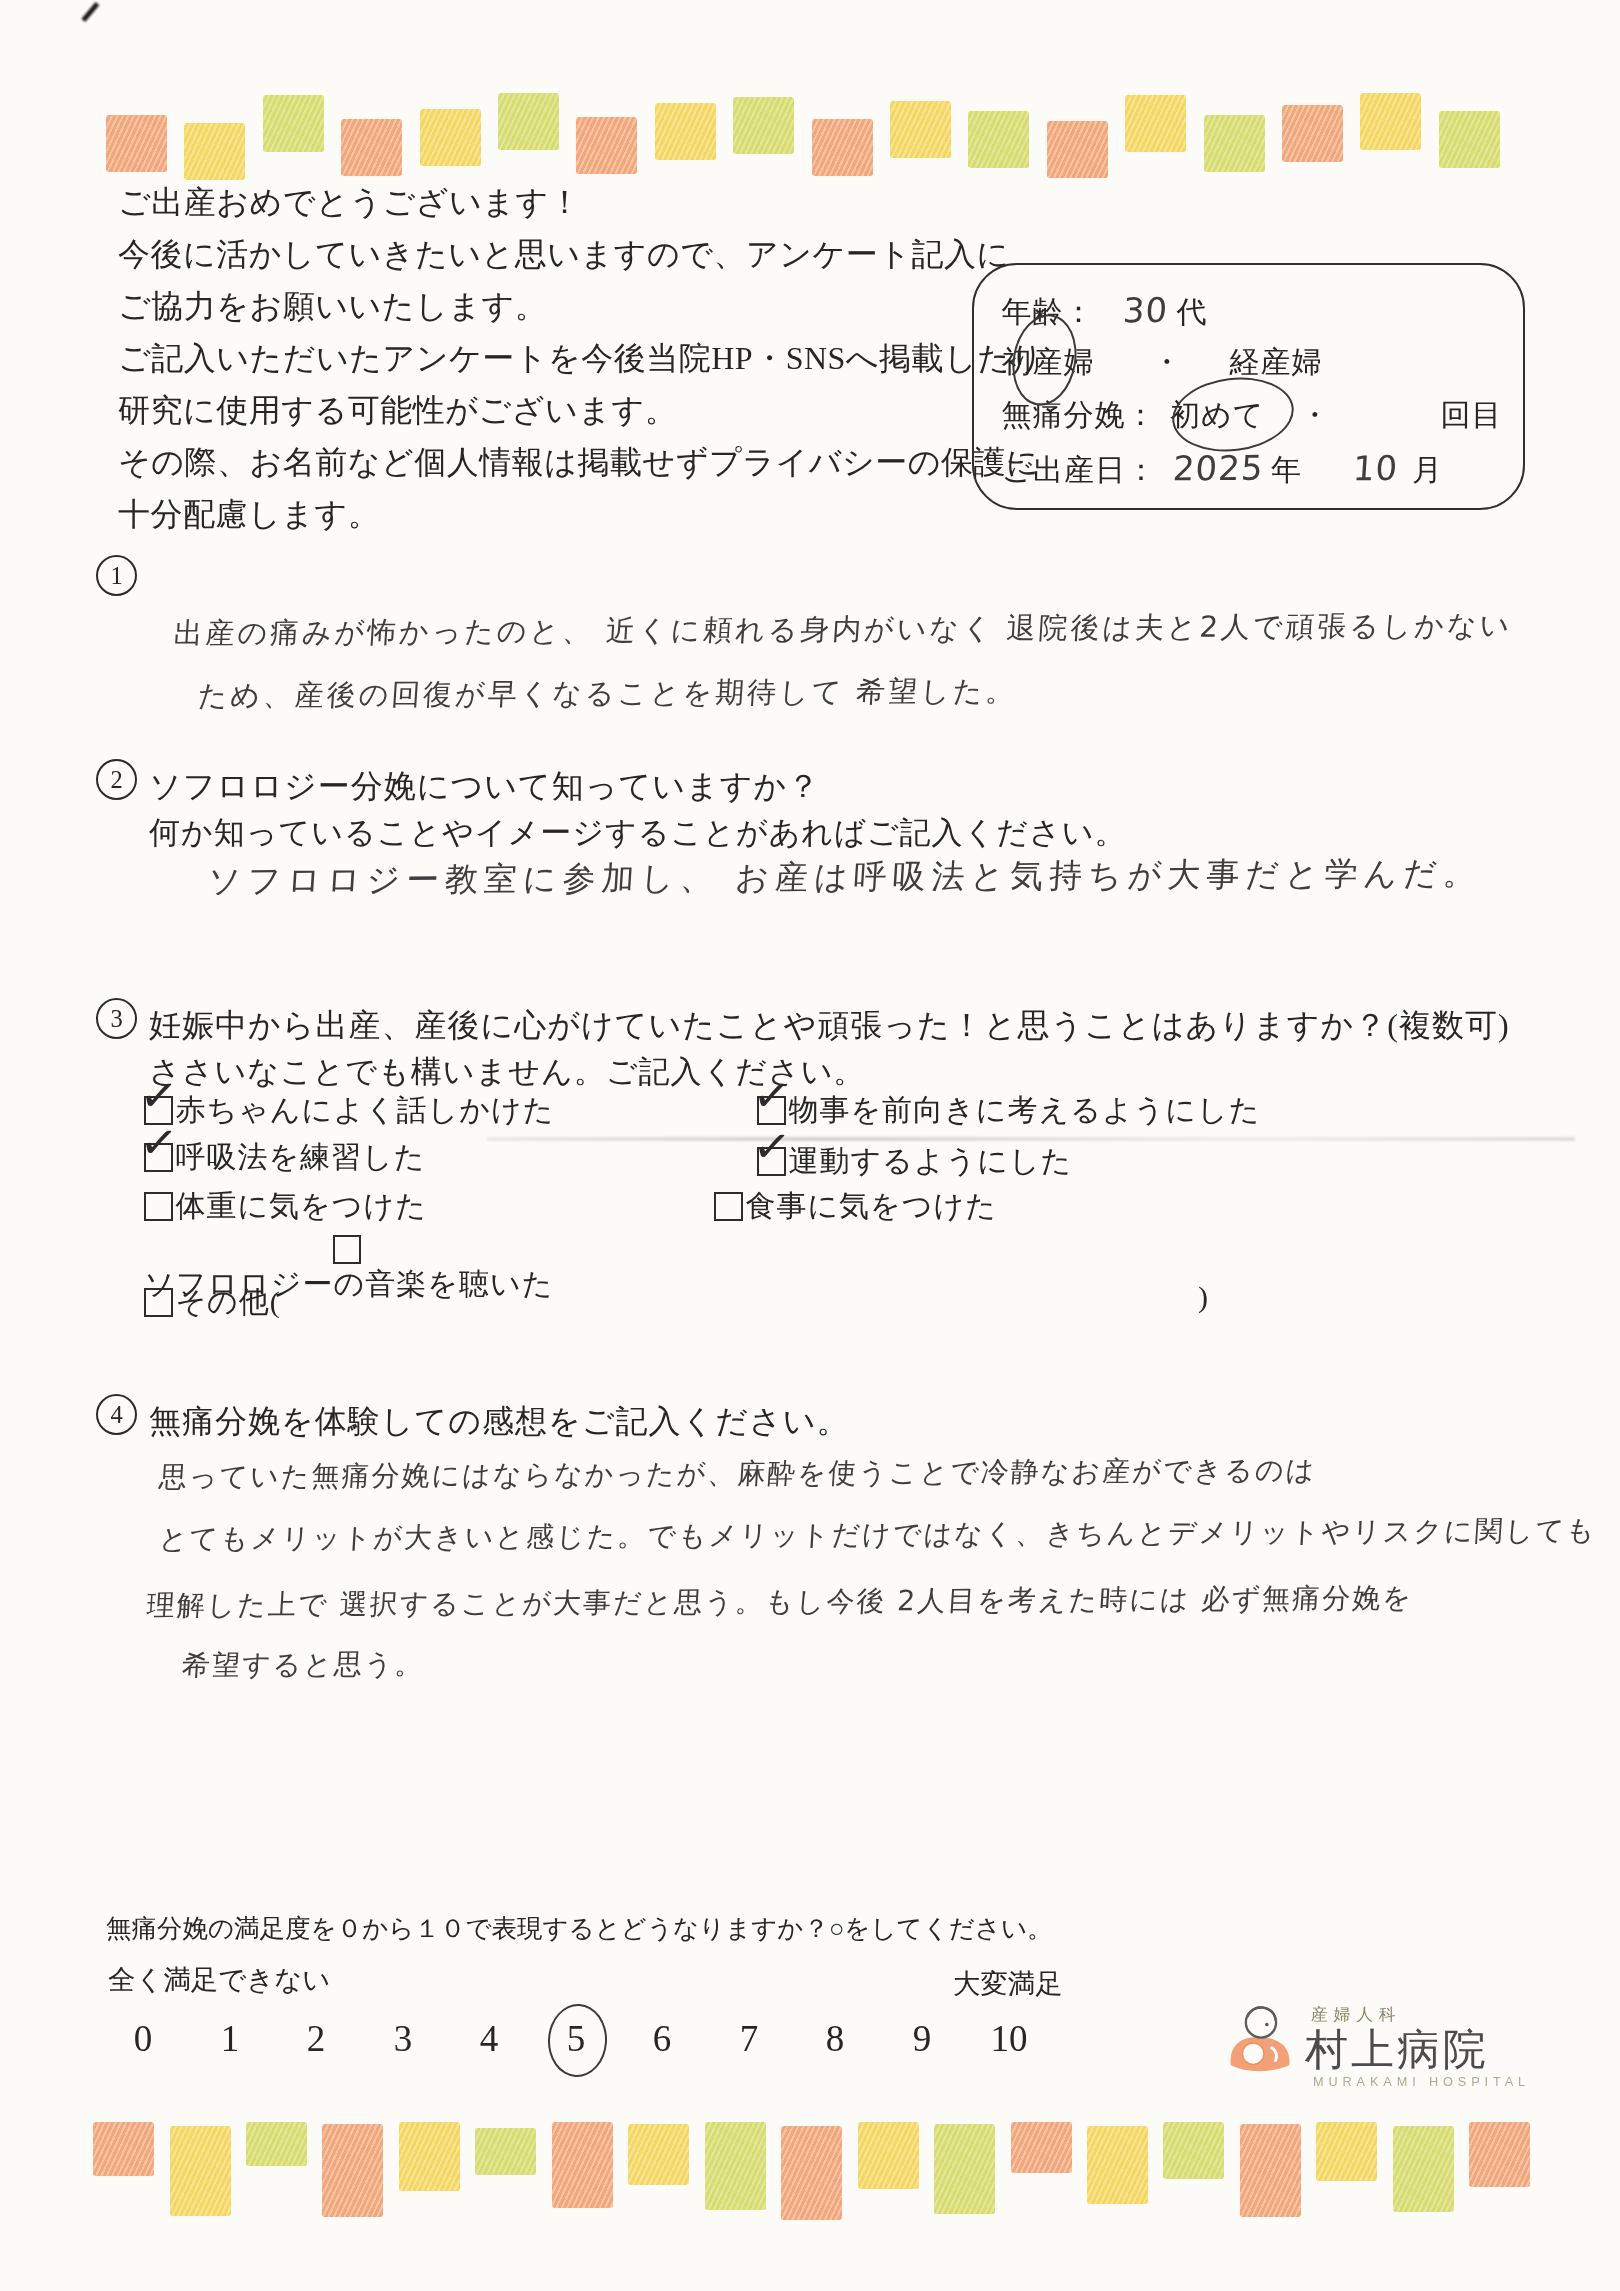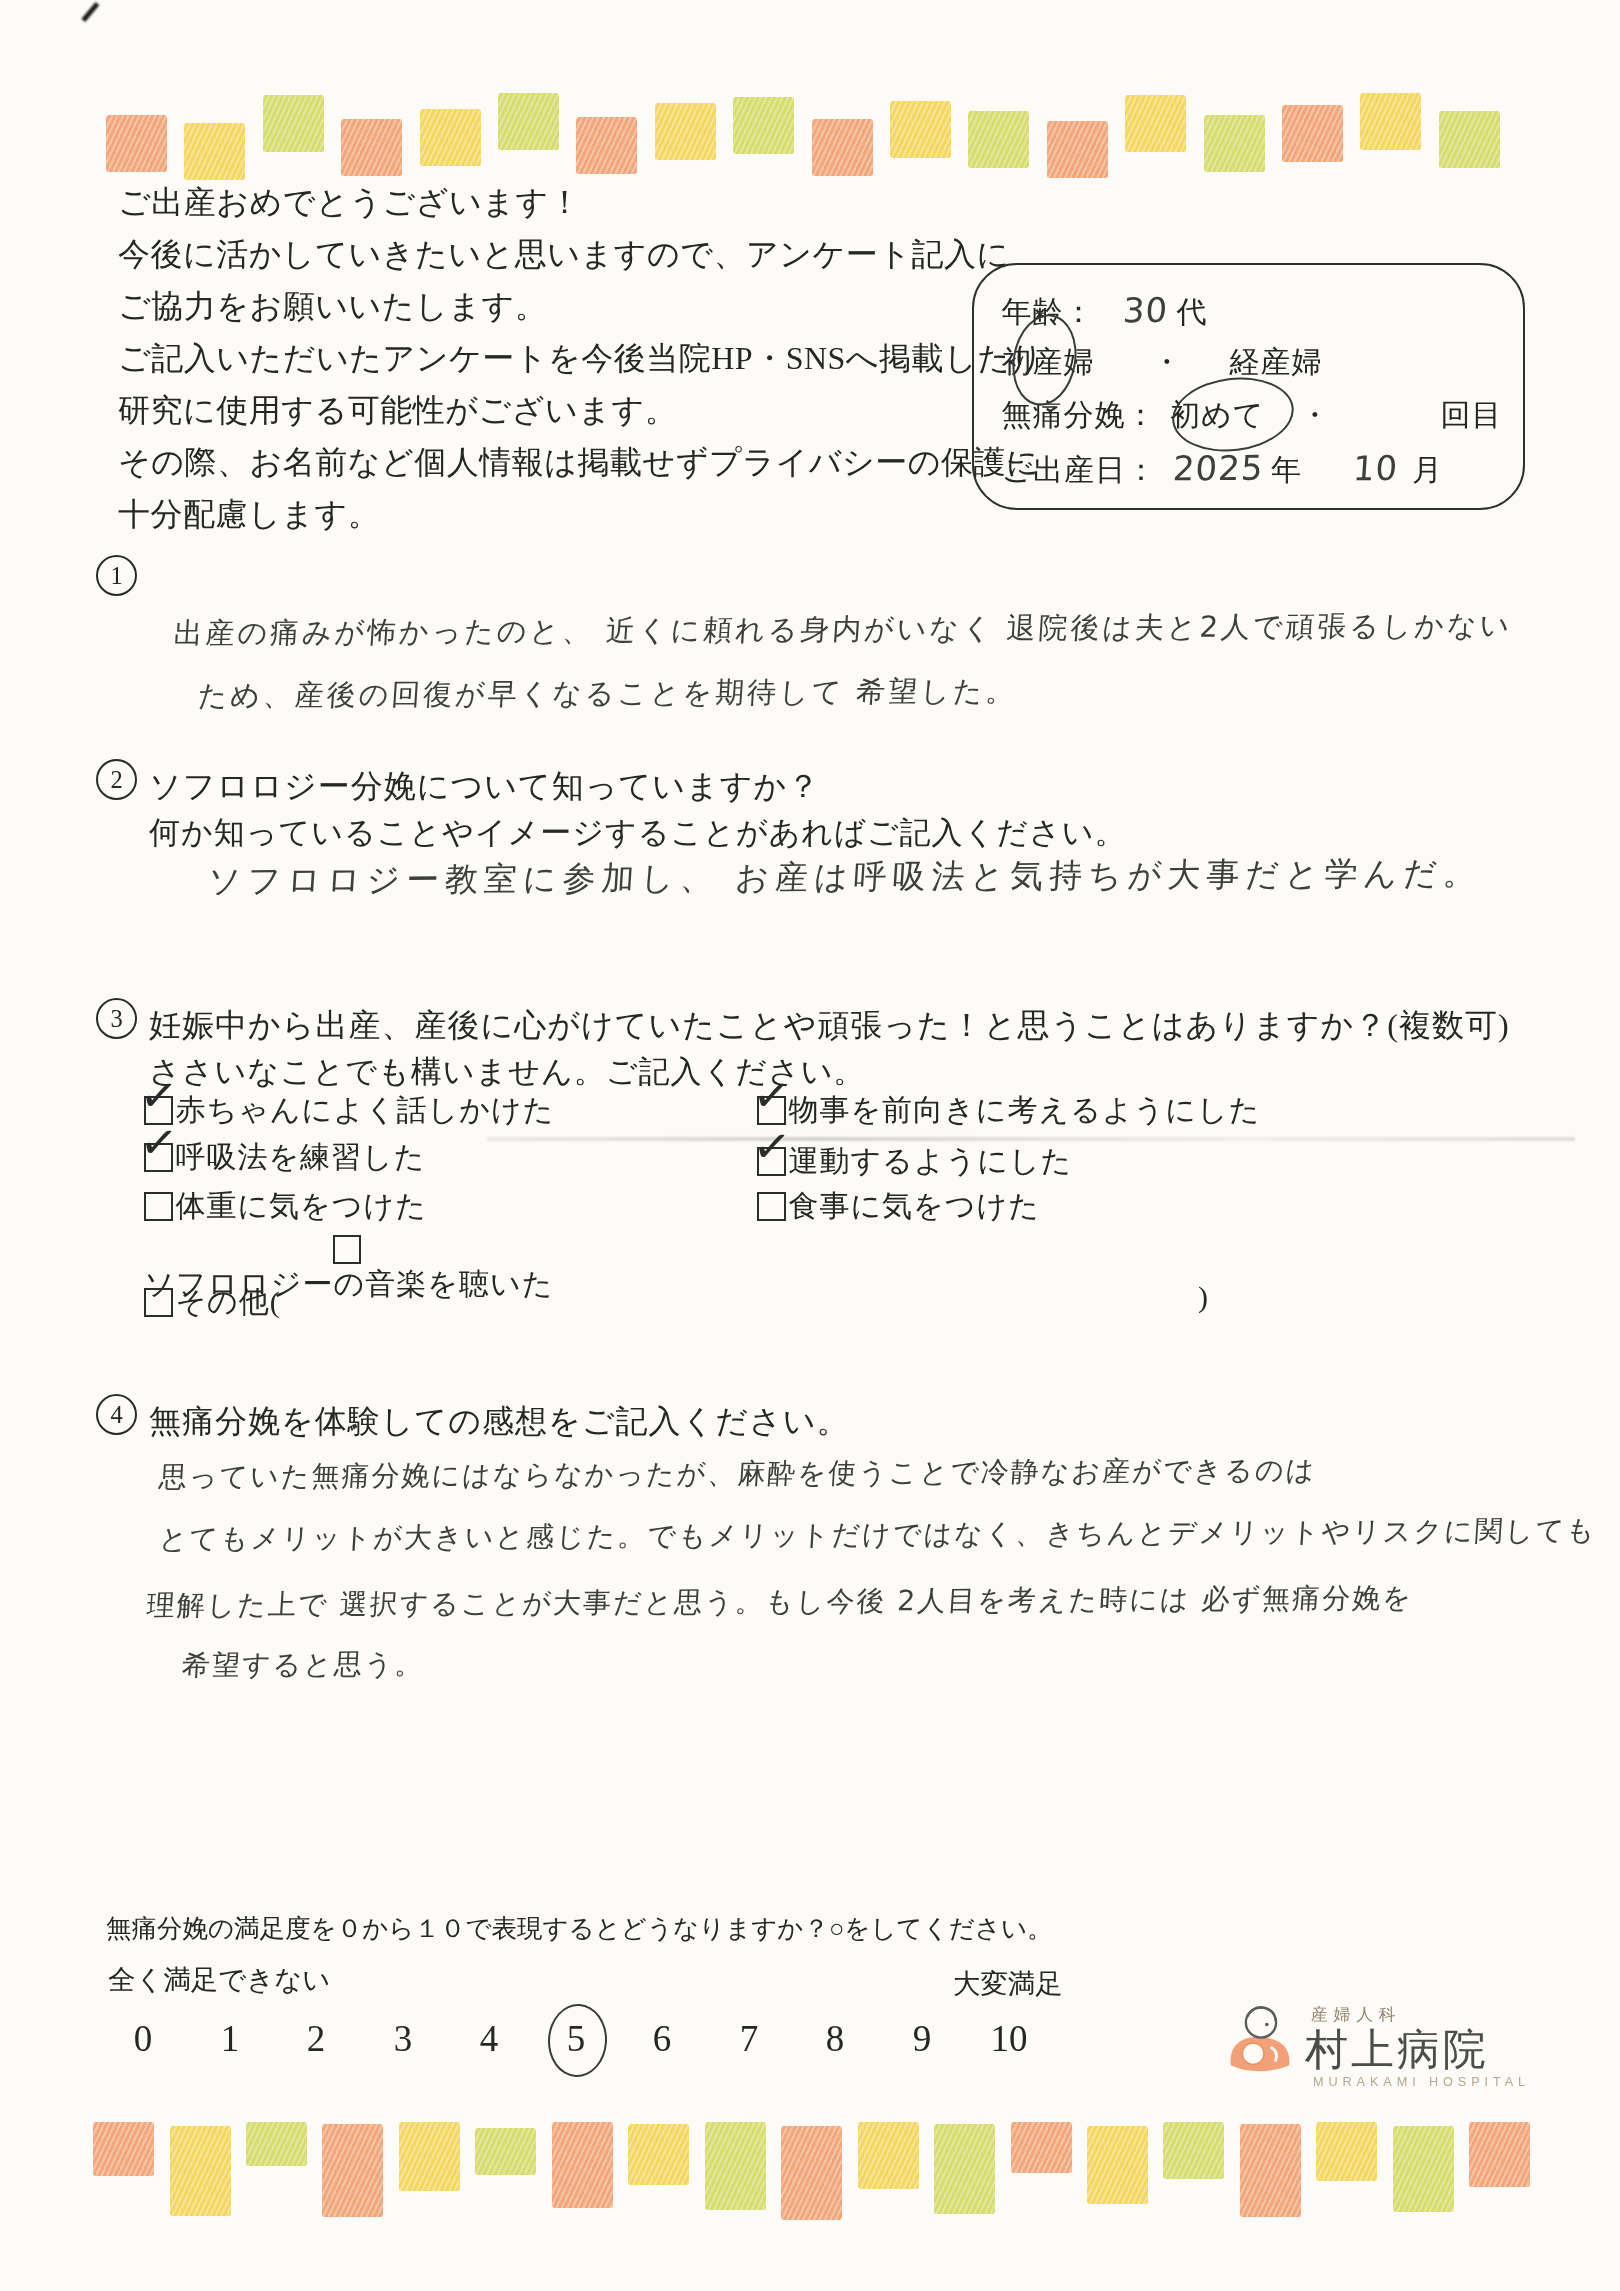--- a/index.html
+++ b/index.html
@@ -198,21 +198,21 @@
         <div class="tick">✓</div>
       </div>
       <div class="olabel print">物事を前向きに考えるようにした</div>
     </div>
     <div class="opt" style="left: 757px; top: 1141px;">
       <div class="cbox">
         <div class="tick">✓</div>
       </div>
       <div class="olabel print">運動するようにした</div>
     </div>
-    <div class="opt" style="left: 757px; top: 1186px;">
+    <div class="opt" style="left: 714px; top: 1186px;">
       <div class="cbox"></div>
       <div class="olabel print">食事に気をつけた</div>
     </div>
     <div class="num print" style="left: 143px; top: 2017px;">0</div>
     <div class="num print" style="left: 230px; top: 2017px;">1</div>
     <div class="num print" style="left: 316px; top: 2017px;">2</div>
     <div class="num print" style="left: 403px; top: 2017px;">3</div>
     <div class="num print" style="left: 489px; top: 2017px;">4</div>
     <div class="num print" style="left: 576px; top: 2017px;">5</div>
     <div class="num print" style="left: 662px; top: 2017px;">6</div>

